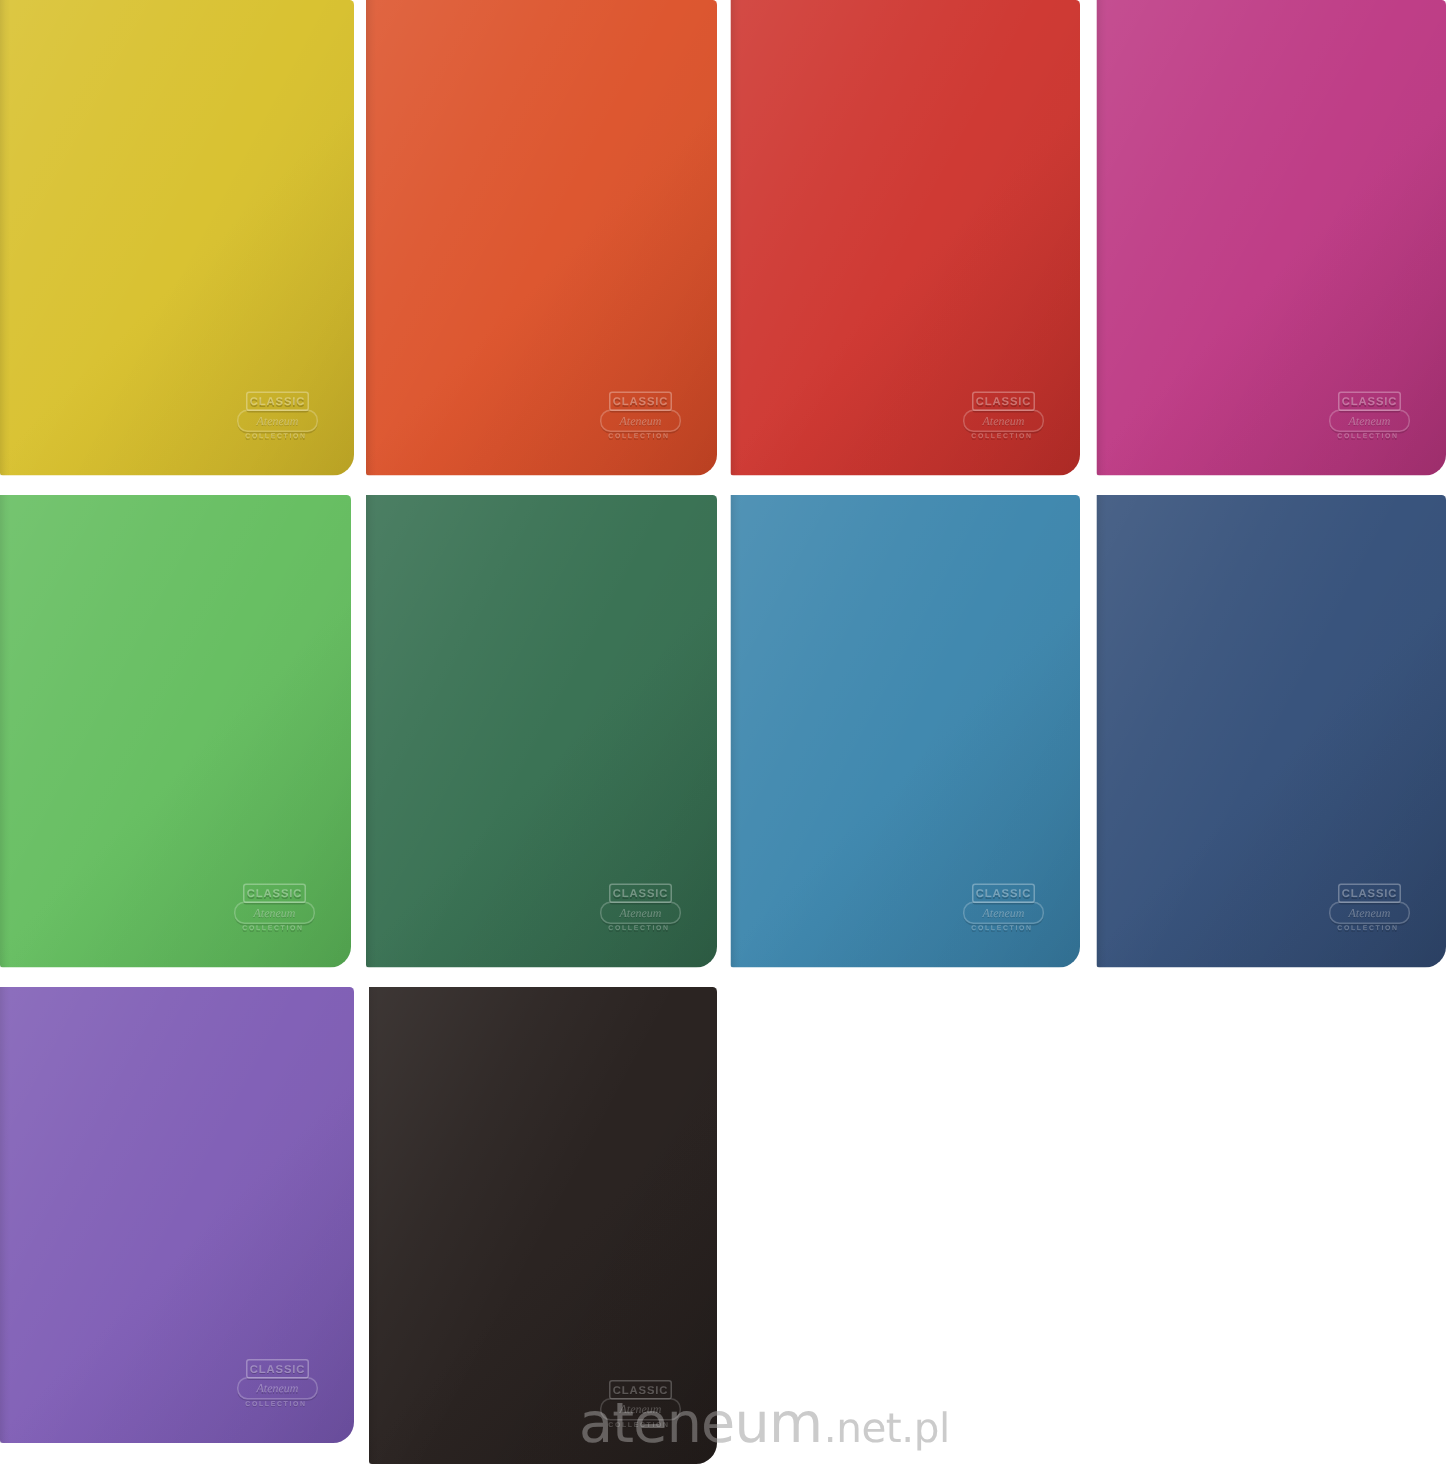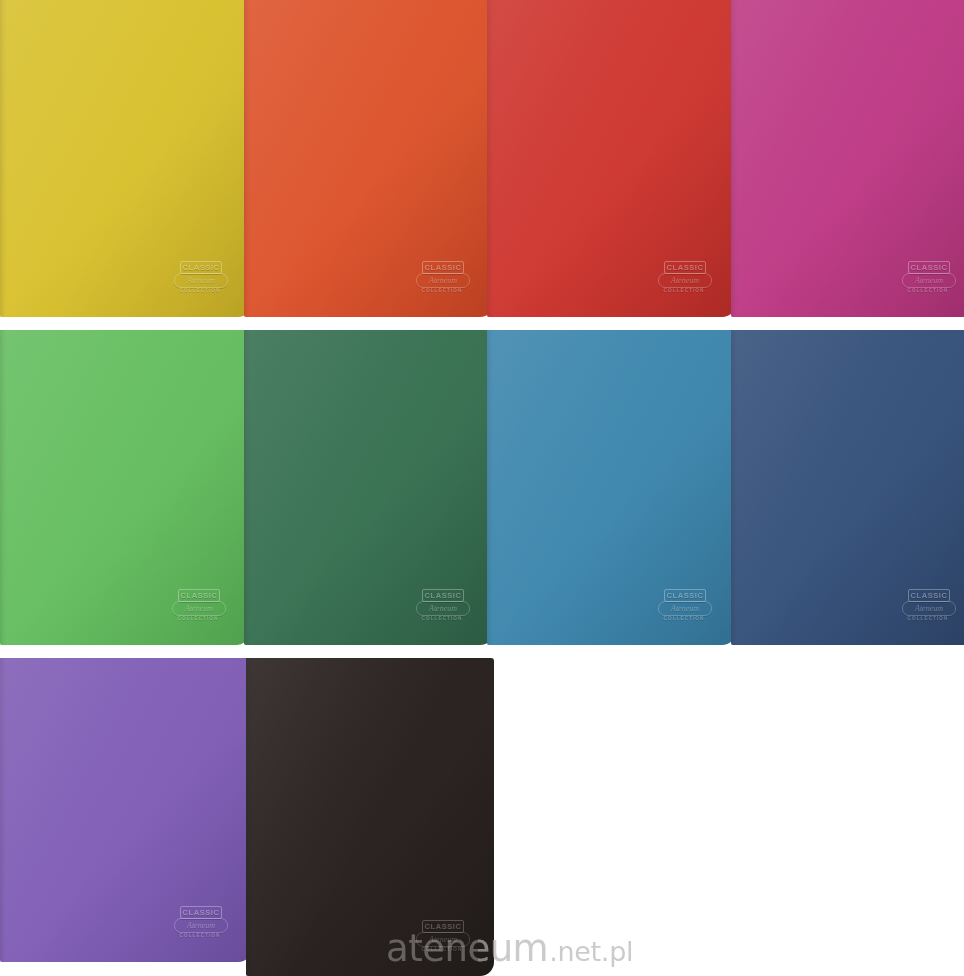--- a/index.html
+++ b/index.html
@@ -17,21 +17,20 @@
   #stage {
     position: relative;
     width: 964px;
     height: 976px;
     background: #ffffff;
   }
 
   .tile {
     position: absolute;
     overflow: hidden;
-    padding-left: 16px;
   }
 
   
   .tile .cover {
     position: absolute;
     inset: 0;
     border-top-right-radius: 3px;
     border-bottom-right-radius: 14px;
     border-bottom-left-radius: 2px;
   }

